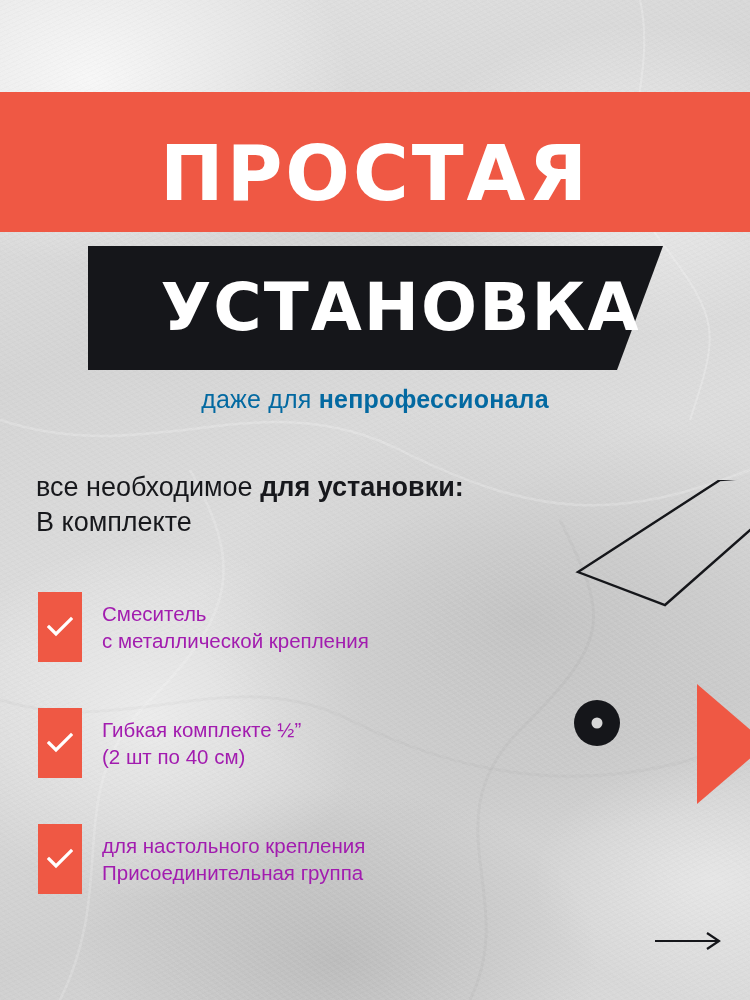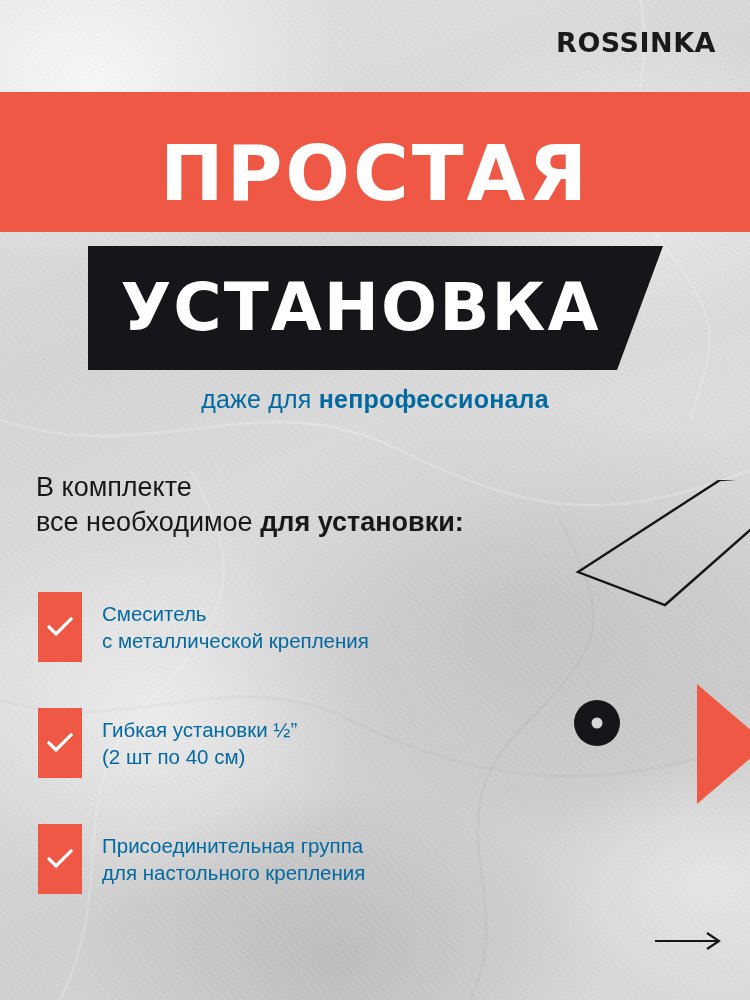--- a/index.html
+++ b/index.html
@@ -107,20 +107,21 @@
     display: flex;
     align-items: center;
     justify-content: center;
     color: #ffffff;
     font-family: "DejaVu Sans", sans-serif;
     font-weight: 700;
     font-size: 66px;
     letter-spacing: 2px;
     line-height: 1;
     text-transform: uppercase;
+    padding-left: 40px;
   }
 
   
   .subtitle {
     position: absolute;
     left: 0;
     top: 385px;
     width: 750px;
     text-align: center;
     font-size: 25px;
@@ -163,21 +164,21 @@
   }
   .check-box svg {
     position: absolute;
     left: 50%;
     top: 50%;
     transform: translate(-50%, -50%);
   }
   .item-text {
     margin-left: 20px;
     font-size: 20.5px;
-    color: #0369a1;
+    color: #a21caf;
     line-height: 1.34;
   }
 
   
   .deco-outline {
     position: absolute;
     left: 570px;
     top: 480px;
     width: 230px;
     height: 130px;
@@ -229,37 +230,36 @@
   <svg class="bg-veins" viewBox="0 0 750 1000" preserveAspectRatio="none">
     <path d="M0 120 C 120 160, 200 60, 330 130 S 560 210, 750 150" stroke="rgba(255,255,255,0.55)" stroke-width="3" fill="none"></path>
     <path d="M0 420 C 150 470, 260 380, 400 450 S 620 520, 750 470" stroke="rgba(255,255,255,0.4)" stroke-width="2.5" fill="none"></path>
     <path d="M60 1000 C 120 880, 60 790, 150 700 S 240 560, 190 470" stroke="rgba(255,255,255,0.35)" stroke-width="2.5" fill="none"></path>
     <path d="M470 1000 C 520 900, 430 820, 520 730 S 610 620, 560 520" stroke="rgba(0,0,0,0.06)" stroke-width="3" fill="none"></path>
     <path d="M0 700 C 130 740, 230 660, 350 720 S 600 800, 750 740" stroke="rgba(0,0,0,0.05)" stroke-width="3" fill="none"></path>
     <path d="M640 0 C 660 90, 600 160, 660 240 S 720 330, 690 420" stroke="rgba(255,255,255,0.45)" stroke-width="2" fill="none"></path>
   </svg>
   <div class="bg-noise"></div>
 
-  <div class="brand">ROSSINKA</div>
 
   <div class="red-band"></div>
   <div class="red-band-text">ПРОСТАЯ</div>
 
   <div class="black-band"></div>
   <div class="black-band-text">УСТАНОВКА</div>
 
   <div class="subtitle">
     <span>даже для </span><b>непрофессионала</b>
   </div>
 
   <div class="intro">
-    <div>В комплекте</div>
     <div>
       <span>все необходимое </span><b>для установки:</b>
     </div>
+    <div>В комплекте</div>
   </div>
 
   <div class="list">
 
     <div class="list-item">
       <div class="check-box">
         <svg width="26" height="22" viewBox="0 0 26 22" aria-hidden="true">
           <path d="M2 11 L9 18 L24 3" stroke="#ffffff" stroke-width="3.2" fill="none" stroke-linecap="square"></path>
         </svg>
       </div>
@@ -269,34 +269,34 @@
       </div>
     </div>
 
     <div class="list-item">
       <div class="check-box">
         <svg width="26" height="22" viewBox="0 0 26 22" aria-hidden="true">
           <path d="M2 11 L9 18 L24 3" stroke="#ffffff" stroke-width="3.2" fill="none" stroke-linecap="square"></path>
         </svg>
       </div>
       <div class="item-text">
-        <div>Гибкая установки ½”</div>
+        <div>Гибкая комплекте ½”</div>
         <div>(2 шт по 40 см)</div>
       </div>
     </div>
 
     <div class="list-item">
       <div class="check-box">
         <svg width="26" height="22" viewBox="0 0 26 22" aria-hidden="true">
           <path d="M2 11 L9 18 L24 3" stroke="#ffffff" stroke-width="3.2" fill="none" stroke-linecap="square"></path>
         </svg>
       </div>
       <div class="item-text">
+        <div>для настольного крепления</div>
         <div>Присоединительная группа</div>
-        <div>для настольного крепления</div>
       </div>
     </div>
 
   </div>
 
   <svg class="deco-outline" viewBox="0 0 230 130">
     <path d="M8 92 L150 0 L230 -6 L230 6 L95 125 Z" fill="none" stroke="#15161a" stroke-width="2.4"></path>
   </svg>
 
   <div class="deco-dot"></div>

